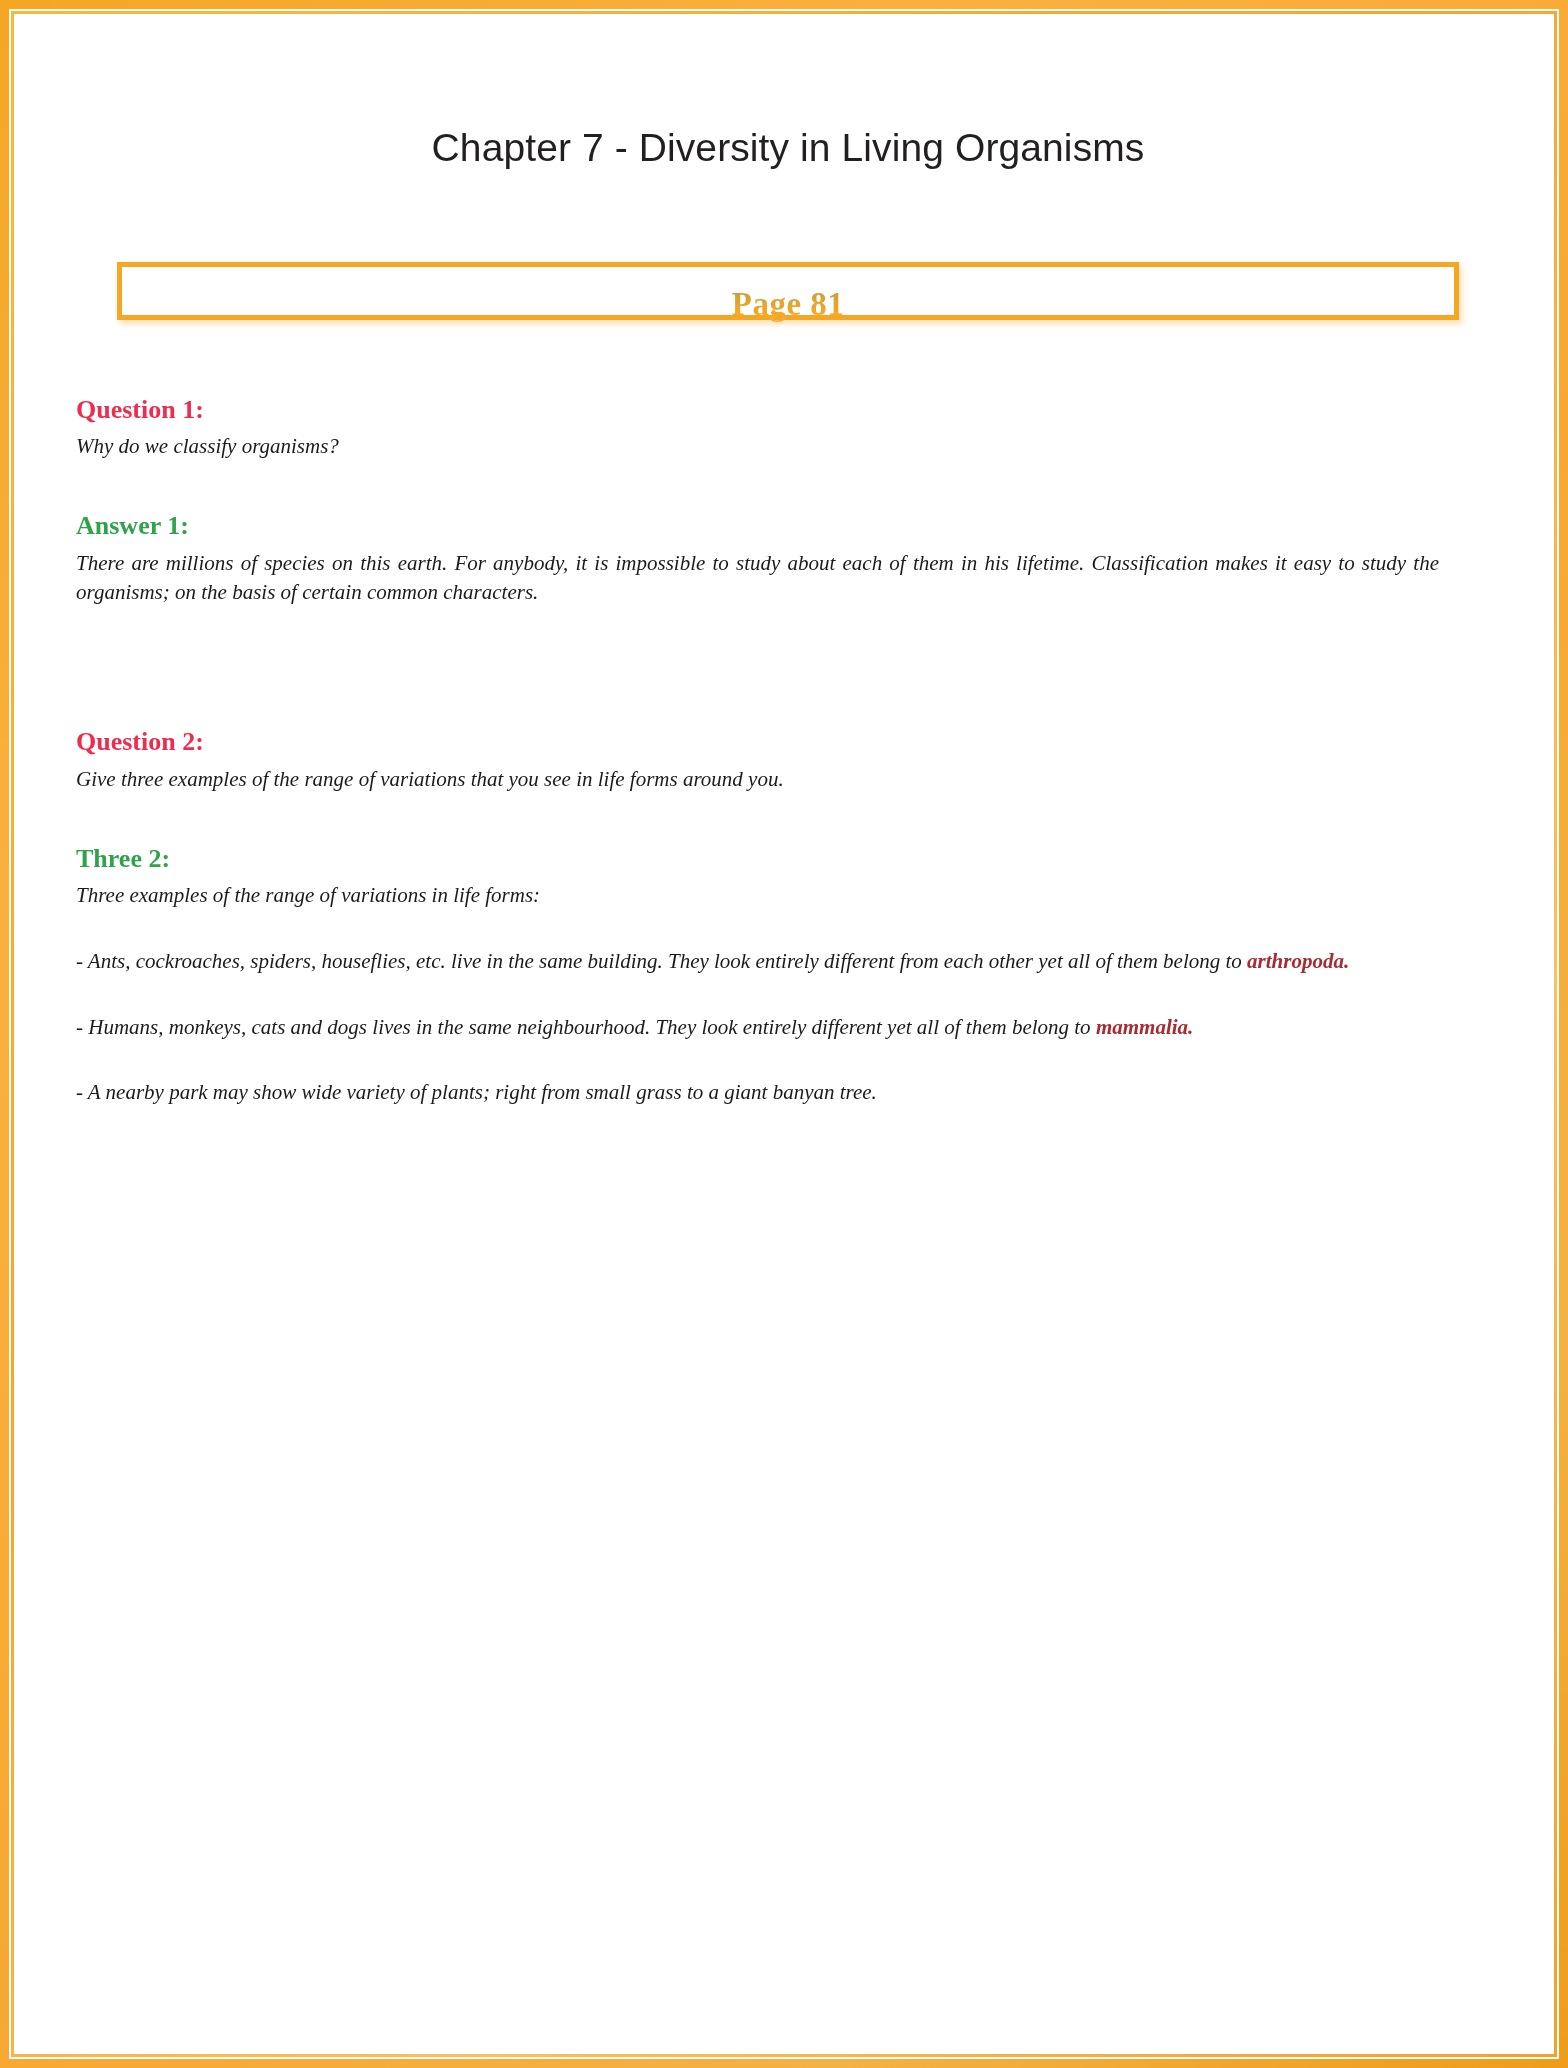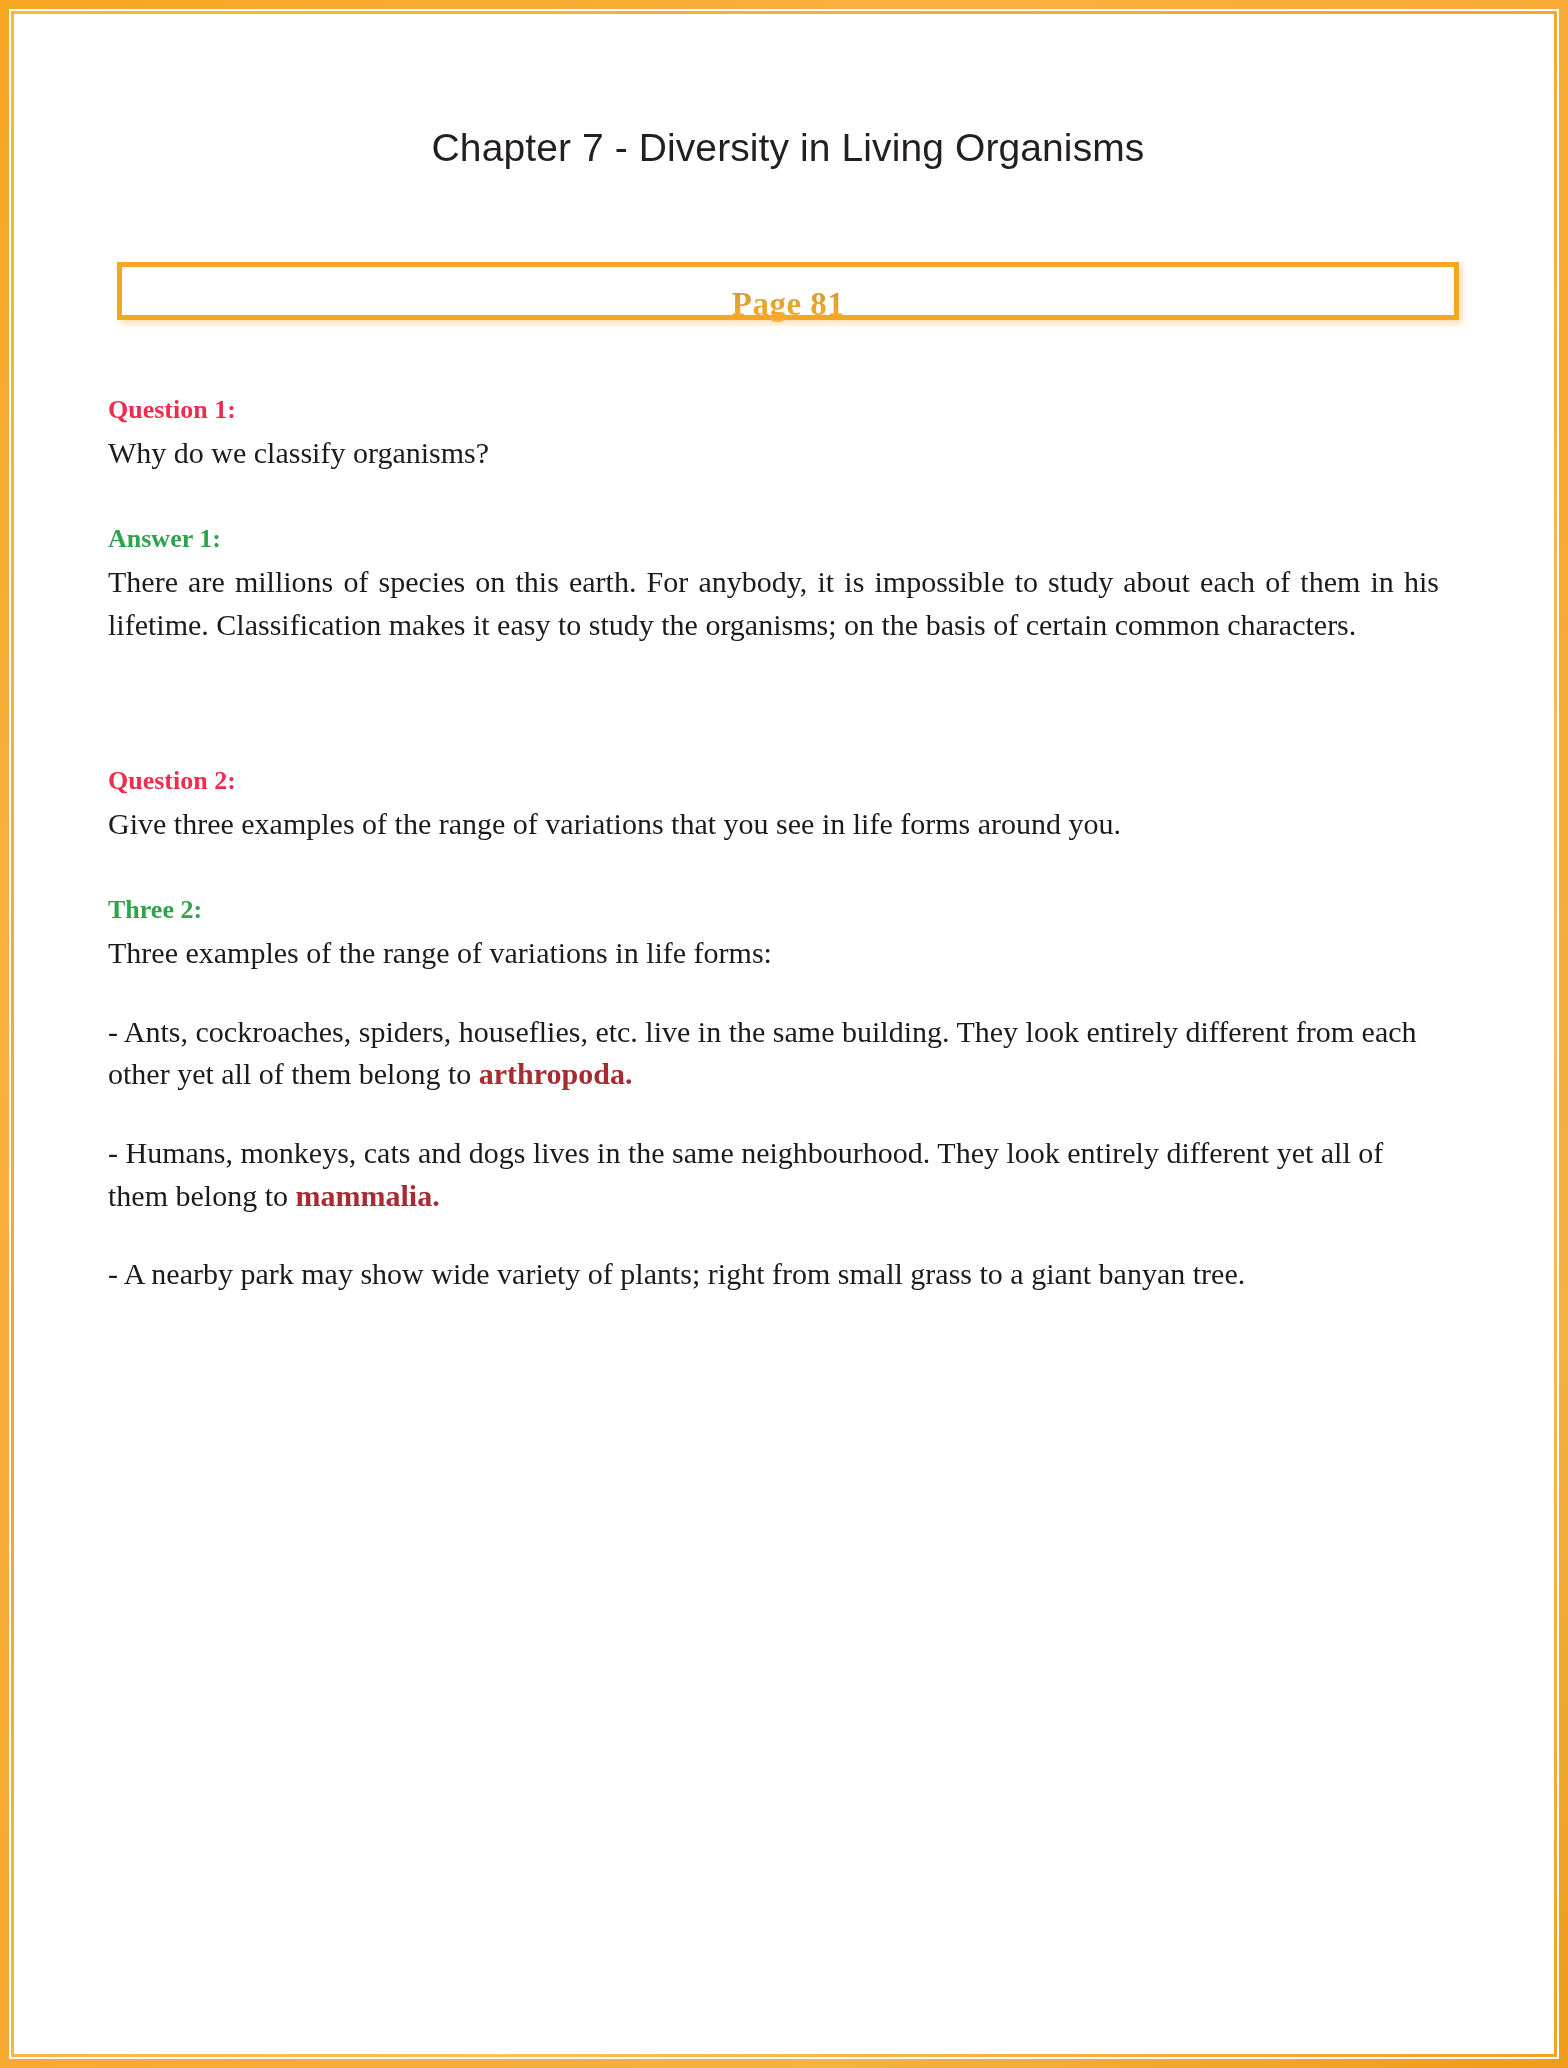--- a/index.html
+++ b/index.html
@@ -81,47 +81,48 @@
     letter-spacing: 0.5px;
     background: linear-gradient(180deg, #C9952F 0%, #D9A436 35%, #F5A623 70%, #FBB03B 100%);
     -webkit-background-clip: text;
     background-clip: text;
     color: transparent;
     text-shadow: 0 0 0 rgba(0,0,0,0);
     margin-top: 28px;
   }
 
   .body-area {
-    margin: 0 133px 0 104px;
+    margin: 0 133px 0 72px;
     padding-top: 74px;
   }
 
   .qa-block { margin-bottom: 0; }
 
   .q-heading {
     font-size: 26px;
     font-weight: bold;
     color: #EE2D4E;
     line-height: 1.25;
     margin: 0 0 6px 0;
   }
   .a-heading {
     font-size: 26px;
     font-weight: bold;
     color: #2FA34B;
     line-height: 1.25;
     margin: 0 0 6px 0;
   }
   .para {
-    font-size: 30px;
+    font-size: 21px;
     color: #1b1b1b;
     line-height: 1.42;
     margin: 0;
     text-align: justify;
     text-justify: inter-word;
+    font-style: italic;
   }
   .para.left { text-align: left; }
   .gap-md  { height: 48px; }
   .gap-lg  { height: 118px; }
   .gap-xl  { height: 36px; }
 
   .term {
     font-weight: bold;
     color: #A82B32;
     text-align: right;

